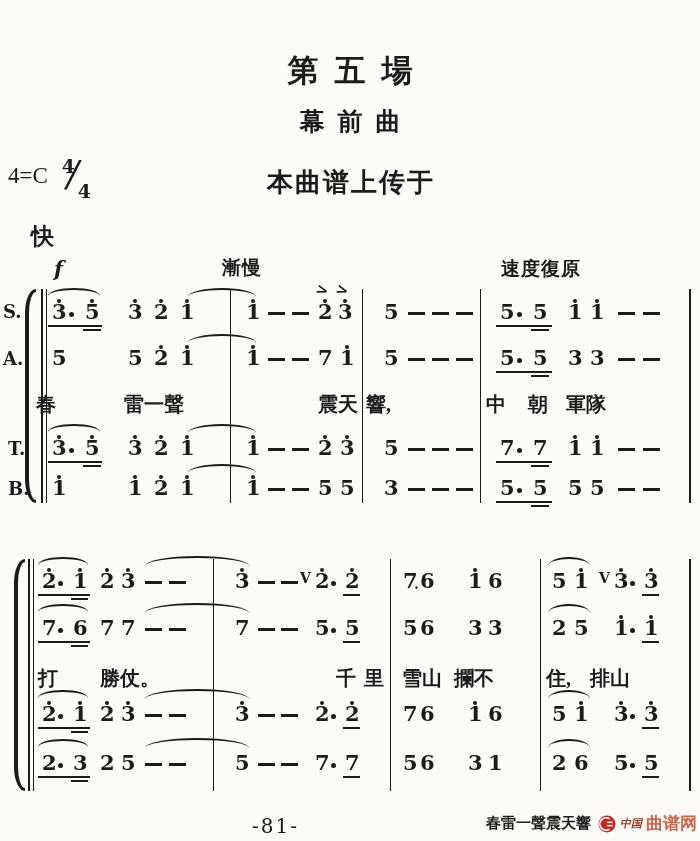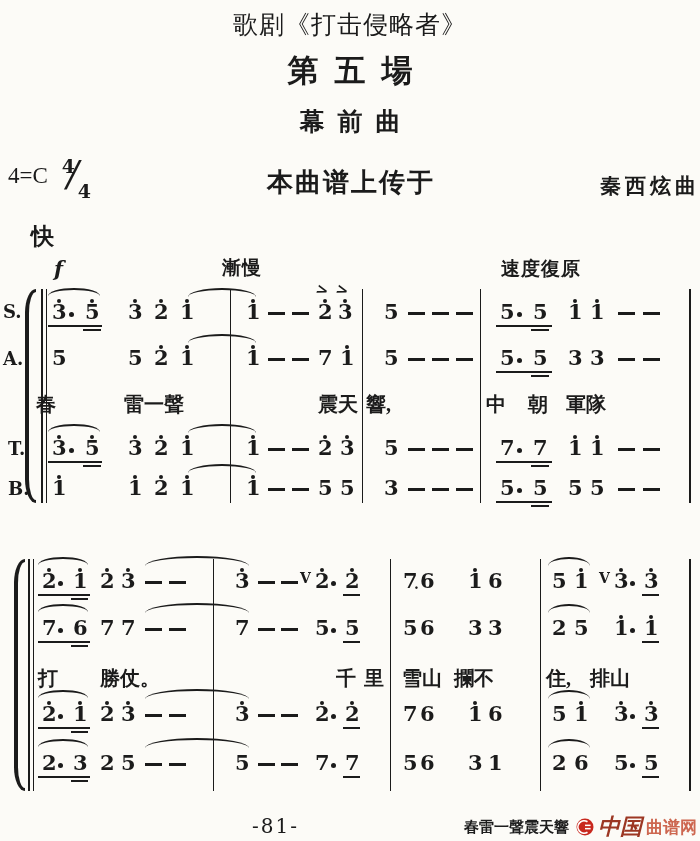--- a/index.html
+++ b/index.html
@@ -38,38 +38,36 @@
   .ln{position:absolute;height:2px;background:#1b1b1b}
   .arc{position:absolute;border-top:2px solid #1b1b1b;border-radius:50% 50% 0 0/100% 100% 0 0}
   .bar{position:absolute;background:#1b1b1b}
   .brace{position:absolute;width:11px;border-left:4px solid #1b1b1b;border-top:3px solid #1b1b1b;
          border-bottom:3px solid #1b1b1b;border-radius:12px 0 0 12px/26px 0 0 26px}
   
   .page-num{left:252px;top:814px;font-size:20px;letter-spacing:2px;font-family:"DejaVu Serif",serif}
   .watermark{right:3px;top:812px;display:flex;align-items:center;gap:4px;white-space:nowrap}
   .wm-prefix{font-size:15px;font-weight:700;color:#1d1d1d;font-family:"Liberation Sans",sans-serif}
   .wm-logo{display:inline-block;width:18px;height:18px;margin-left:3px}
-  .wm-dark{font-size:22px;font-weight:700;font-style:italic;color:#9c3723}
+  .wm-dark{font-size:11px;font-weight:700;font-style:italic;color:#9c3723}
   .wm-light{font-size:17px;font-weight:700;color:#cd6750}
 </style>
 </head>
 <body>
 
 <div id="page">
 
-  <div class="abs center work-title">歌剧《打击侵略者》</div>
   <div class="abs center section-title">幕前曲</div>
   <div class="abs center scene-title">第五場</div>
 
   <div class="abs keysig">
     <span>4=C</span><span class="ts"><span class="ts-top">4</span><span class="ts-slash">/</span><span class="ts-bottom">4</span></span>
   </div>
 
   <div class="abs center song-title">本曲谱上传于</div>
-  <div class="abs composer">秦西炫曲</div>
   <div class="abs tempo">快</div>
 
   <div id="score">
       <div class="system">
         <div class="brace" style="height: 214px; left: 25px; top: 289px;"></div>
         <div class="bar" style="width: 2px; height: 214px; left: 41px; top: 289px;"></div>
         <div class="bar" style="width: 1px; height: 214px; left: 46px; top: 289px;"></div>
         <div class="bar" style="width: 1px; height: 214px; left: 230px; top: 289px;"></div>
         <div class="bar" style="width: 1px; height: 214px; left: 362px; top: 289px;"></div>
         <div class="bar" style="width: 1px; height: 214px; left: 480px; top: 289px;"></div>

